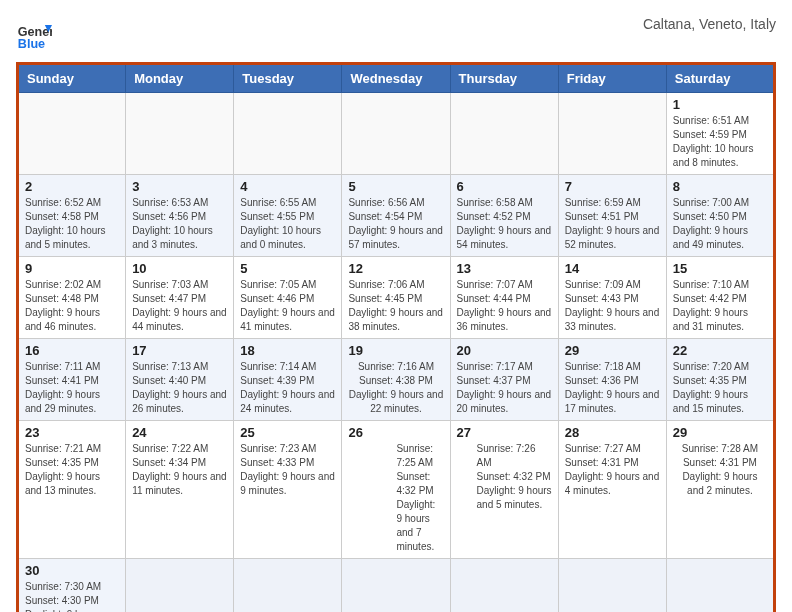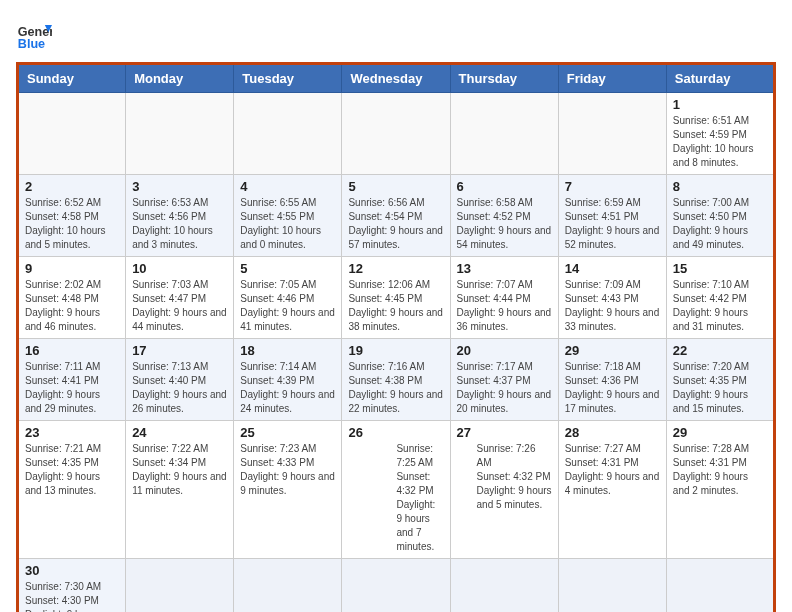--- a/index.html
+++ b/index.html
@@ -94,20 +94,21 @@
 
 <div class="header">
   <div class="logo">
     <svg class="logo-icon" viewBox="0 0 40 40">
       <text x="2" y="22" font-size="14" font-weight="bold" fill="#333">General</text>
       <text x="2" y="36" font-size="14" font-weight="bold" fill="#1a73e8">Blue</text>
       <polygon points="32,10 40,10 36,18" fill="#1a73e8"></polygon>
     </svg>
   </div>
   <div class="title-block">
+    <div class="subtitle">Caltana, Veneto, Italy</div>
   </div>
 </div>
 
 <table class="calendar">
   <thead>
     <tr>
     <th>Sunday</th>
         <th>Monday</th>
         <th>Tuesday</th>
         <th>Wednesday</th>
@@ -189,21 +190,21 @@
 Daylight: 9 hours and 44 minutes.</div>
         </td>
         <td>
           <span class="day-number">5</span>
           <div class="day-info" style="white-space: pre-line;">Sunrise: 7:05 AM
 Sunset: 4:46 PM
 Daylight: 9 hours and 41 minutes.</div>
         </td>
         <td>
           <span class="day-number">12</span>
-          <div class="day-info" style="white-space: pre-line;">Sunrise: 12:06 AM
+          <div class="day-info" style="white-space: pre-line;">Sunrise: 7:06 AM
 Sunset: 4:45 PM
 Daylight: 9 hours and 38 minutes.</div>
         </td>
         <td>
           <span class="day-number">13</span>
           <div class="day-info" style="white-space: pre-line;">Sunrise: 7:07 AM
 Sunset: 4:44 PM
 Daylight: 9 hours and 36 minutes.</div>
         </td>
         <td>
@@ -233,21 +234,21 @@
 Daylight: 9 hours and 26 minutes.</div>
         </td>
         <td>
           <span class="day-number">18</span>
           <div class="day-info" style="white-space: pre-line;">Sunrise: 7:14 AM
 Sunset: 4:39 PM
 Daylight: 9 hours and 24 minutes.</div>
         </td>
         <td>
           <span class="day-number">19</span>
-          <div class="day-info" style="white-space: pre-line;">Sunrise: 7:16 AM
+          <div class="day-info" style="white-space: pre-line; text-align: center;">Sunrise: 7:16 AM
 Sunset: 4:38 PM
 Daylight: 9 hours and 22 minutes.</div>
         </td>
         <td>
           <span class="day-number">20</span>
           <div class="day-info" style="white-space: pre-line;">Sunrise: 7:17 AM
 Sunset: 4:37 PM
 Daylight: 9 hours and 20 minutes.</div>
         </td>
         <td>
@@ -295,21 +296,21 @@
 Daylight: 9 hours and 5 minutes.</div>
         </td>
         <td>
           <span class="day-number">28</span>
           <div class="day-info" style="white-space: pre-line;">Sunrise: 7:27 AM
 Sunset: 4:31 PM
 Daylight: 9 hours and 4 minutes.</div>
         </td>
         <td>
           <span class="day-number">29</span>
-          <div class="day-info" style="white-space: pre-line;">Sunrise: 7:28 AM
+          <div class="day-info" style="white-space: pre-line; text-align: center;">Sunrise: 7:28 AM
 Sunset: 4:31 PM
 Daylight: 9 hours and 2 minutes.</div>
         </td>
       </tr>
       <tr>
         <td>
           <span class="day-number">30</span>
           <div class="day-info" style="white-space: pre-line;">Sunrise: 7:30 AM
 Sunset: 4:30 PM
 Daylight: 9 hours and 0 minutes.</div>

